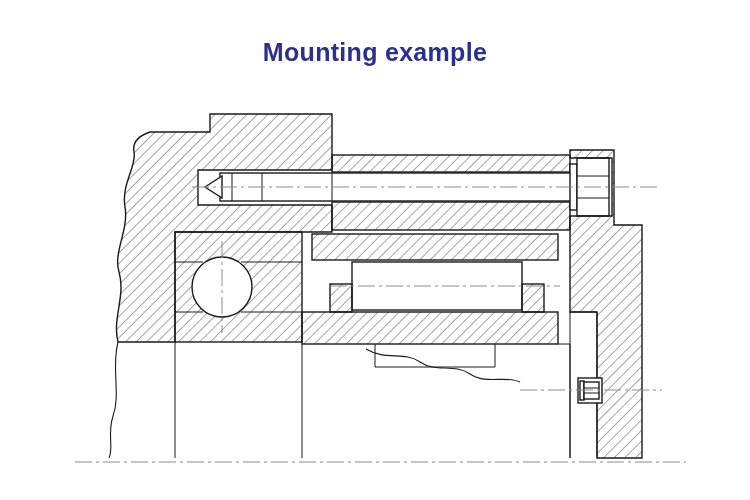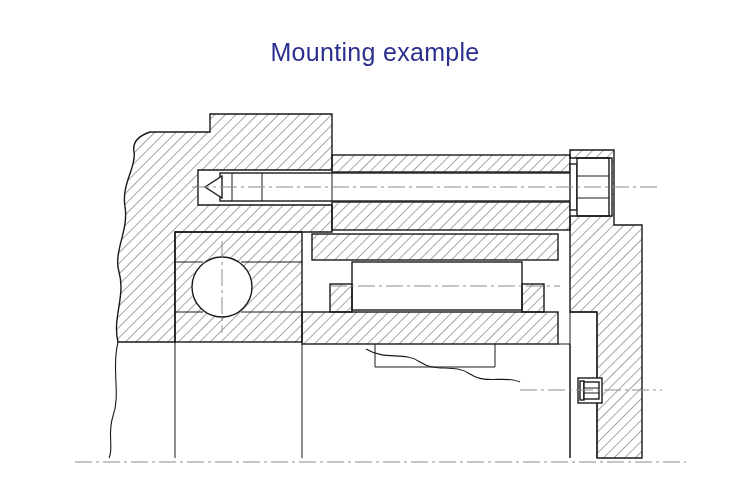--- a/index.html
+++ b/index.html
@@ -11,21 +11,21 @@
   }
   html,body{margin:0;padding:0;}
   body{
     width:750px;height:500px;overflow:hidden;
     background:var(--background);
     font-family:"Liberation Sans", sans-serif;
   }
   .page{position:relative;width:750px;height:500px;background:var(--background);}
   .title{
     position:absolute;top:38px;left:0;width:100%;
-    text-align:center;font-size:25px;font-weight:normal;
+    text-align:center;font-size:25px;font-weight:bold;
     color:var(--title);letter-spacing:.3px;
   }
   svg{position:absolute;top:0;left:0;}
   .hatched{fill:url(#hatch);stroke:var(--outline);stroke-width:1.4;}
   .white{fill:#ffffff;stroke:var(--outline);stroke-width:1.4;}
   .thin{fill:none;stroke:var(--outline);stroke-width:1;}
   .wavy{fill:none;stroke:var(--outline);stroke-width:1.1;}
   .centerline{fill:none;stroke:var(--centerline);stroke-width:1;stroke-dasharray:17 4 3 4;}
   #hatch line{stroke:var(--hatch);stroke-width:1;}
 </style>

